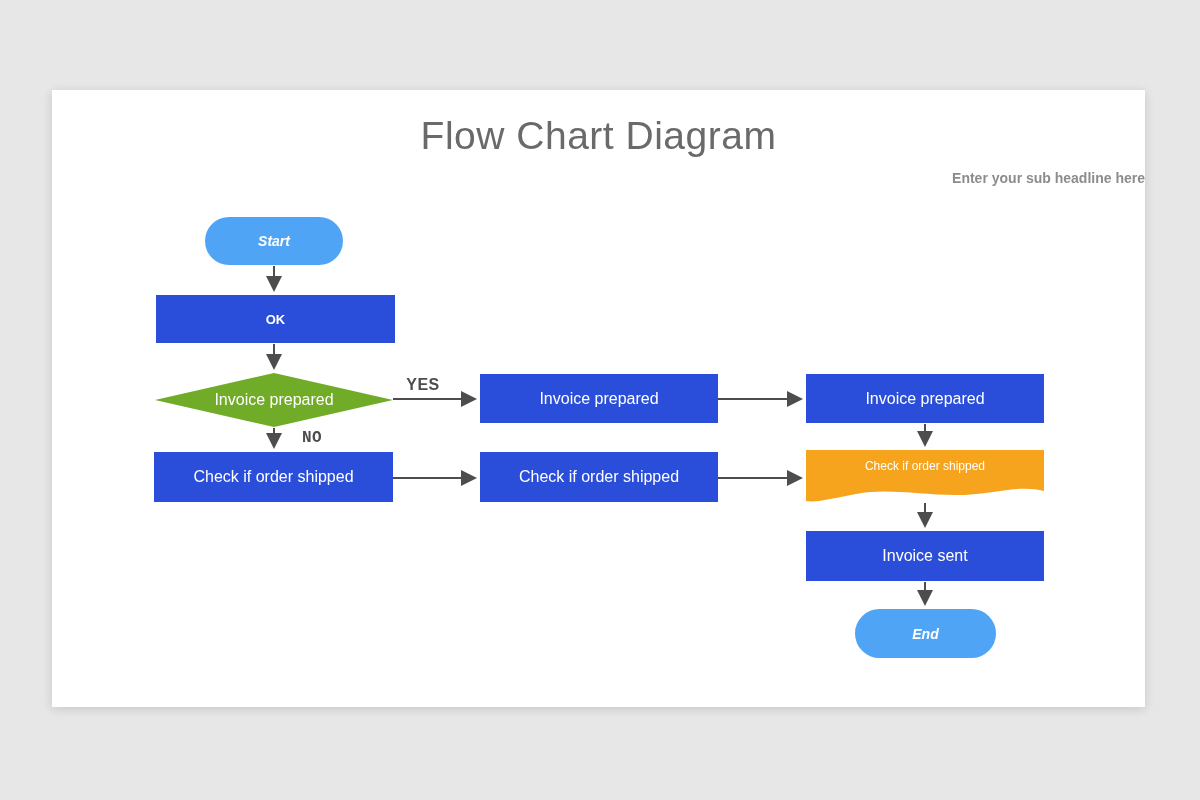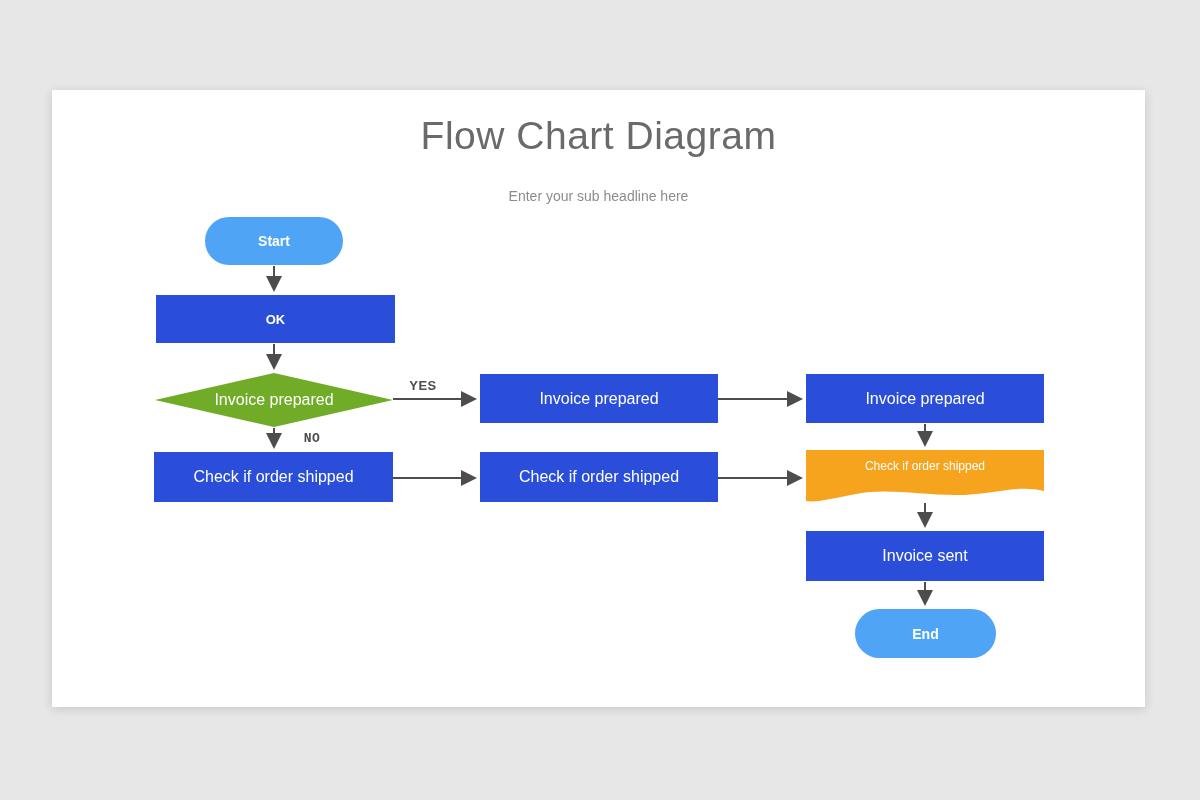--- a/index.html
+++ b/index.html
@@ -21,43 +21,43 @@
     position:absolute;left:52px;top:90px;width:1093px;height:617px;
     background:var(--slide-white);
     box-shadow:0 2px 10px rgba(0,0,0,0.14);
   }
   .title{
     position:absolute;left:0;top:24px;width:100%;
     text-align:center;font-size:39px;font-weight:400;color:var(--title-gray);
     letter-spacing:0.5px;
   }
   .subtitle{
-    position:absolute;left:0;top:98px;width:100%;
-    text-align:center;font-size:14px;font-weight:400;color:var(--subtitle-gray);
+    position:absolute;left:0;top:80px;width:100%;
+    text-align:right;font-size:14px;font-weight:700;color:var(--subtitle-gray);
   }
   .node{
     position:absolute;display:flex;align-items:center;justify-content:center;
     color:#fff;font-size:16px;text-align:center;
   }
   .process{background:var(--process-blue);}
-  .terminator{background:var(--terminator-blue);border-radius:25px;font-weight:700;font-size:14px;}
+  .terminator{background:var(--terminator-blue);border-radius:25px;font-weight:700;font-size:14px;font-style:italic;}
   .decision{
     background:var(--decision-green);
     clip-path:polygon(50% 0%, 100% 50%, 50% 100%, 0% 50%);
   }
   .doc-wrap{position:absolute;}
   .doc-wrap svg{position:absolute;left:0;top:0;display:block;}
   .doc-wrap .doc-label{
     position:absolute;left:0;top:9px;width:100%;text-align:center;
     color:#fff;font-size:12px;
   }
   .connectors{position:absolute;left:0;top:0;width:1093px;height:617px;pointer-events:none;}
   .edge-label{
     position:absolute;transform:translate(-50%,-50%);
-    font-size:13px;font-weight:700;color:var(--connector-gray);letter-spacing:0.5px;
+    font-size:16px;font-weight:700;color:var(--connector-gray);letter-spacing:0.5px;
   }
   
   #n-start   {left:153px;top:127px;width:138px;height:48px;}
   #n-ok      {left:104px;top:205px;width:239px;height:48px;font-weight:700;font-size:13px;}
   #n-decision{left:103px;top:283px;width:238px;height:54px;}
   #n-inv-mid {left:428px;top:284px;width:238px;height:49px;}
   #n-inv-rt  {left:754px;top:284px;width:238px;height:49px;}
   #n-chk-lt  {left:102px;top:362px;width:239px;height:50px;}
   #n-chk-mid {left:428px;top:362px;width:238px;height:50px;}
   #n-doc     {left:754px;top:360px;width:238px;height:58px;}

